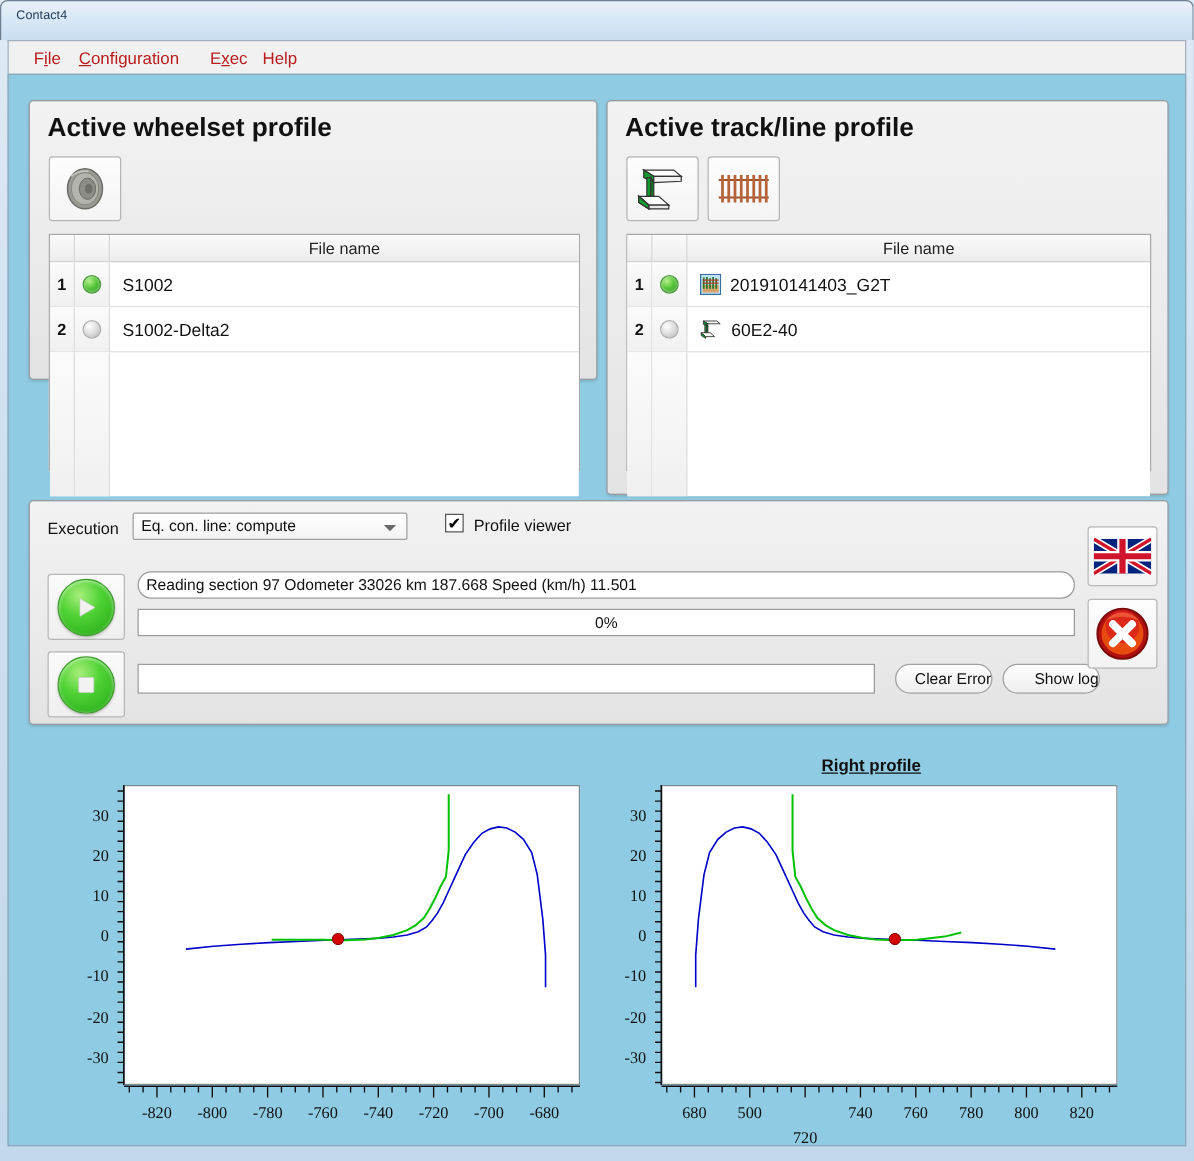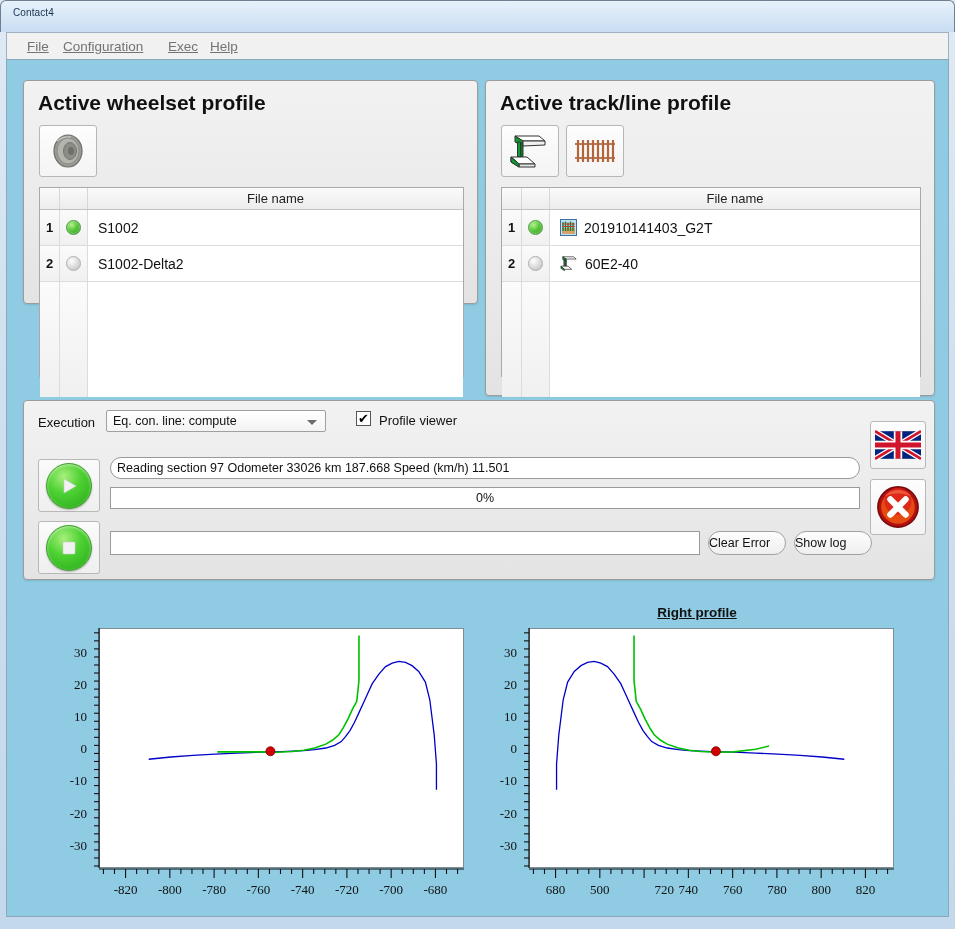--- a/index.html
+++ b/index.html
@@ -35,24 +35,23 @@
   
   #menubar {
     position: absolute; left: 6px; top: 32px; width: 943px; height: 27px;
     background: #f1f1f1;
     border: 1px solid #9fb0c0;
     border-bottom: none;
     box-sizing: border-box;
   }
   .menu-item {
     position: absolute; top: 4px;
-    font-size: 13.5px; color: #737373;
+    font-size: 13.5px; color: #b91c1c;
     padding: 2px 6px;
     cursor: default;
-    text-decoration: underline;
   }
   .menu-item u { text-decoration: underline; }
 
   
   #client {
     position: absolute; left: 6px; top: 59px; width: 943px; height: 858px;
     background: #8fcce4;
     border: 1px solid #8fa6b6;
     box-sizing: border-box;
   }
@@ -221,21 +220,21 @@
     display: flex; align-items: center;
     padding-left: 6px;
   }
   .pushbtn {
     position: absolute; height: 24px;
     background: linear-gradient(180deg,#fdfdfd 0%, #efefef 100%);
     border: 1px solid #a2a2a2;
     border-radius: 12px;
     box-sizing: border-box;
     font-size: 12.5px; color: #111;
-    display: flex; align-items: center; justify-content: flex-start;
+    display: flex; align-items: center; justify-content: flex-end; margin-left: 8px;
   }
   .imgbtn {
     position: absolute;
     background: linear-gradient(180deg,#fdfdfd 0%, #f3f3f3 100%);
     border: 1px solid #b8b8b8;
     border-radius: 3px;
     box-sizing: border-box;
     display: flex; align-items: center; justify-content: center;
   }
 
@@ -688,21 +687,21 @@
           <line y1="1" y2="6" x1="314.30" x2="314.30" stroke-width="1.1"></line>
           <line y1="1" y2="6" x1="325.37" x2="325.37" stroke-width="1.1"></line>
           <line y1="1" y2="10" x1="336.44" x2="336.44" stroke-width="1.1"></line>
           <line y1="1" y2="6" x1="347.51" x2="347.51" stroke-width="1.1"></line>
           <line y1="1" y2="6" x1="358.57" x2="358.57" stroke-width="1.1"></line>
         </g>
     </svg>
     <div id="right-xlabels">
         <div class="tick-label xtick" style="left: 518.561px; width: 60px; top: 822px;">680</div>
         <div class="tick-label xtick" style="left: 562.829px; width: 60px; top: 822px;">500</div>
-        <div class="tick-label xtick" style="left: 607.098px; width: 60px; top: 822px; text-align: right;">720</div>
+        <div class="tick-label xtick" style="left: 607.098px; width: 60px; top: 842px;">720</div>
         <div class="tick-label xtick" style="left: 651.366px; width: 60px; top: 822px;">740</div>
         <div class="tick-label xtick" style="left: 695.634px; width: 60px; top: 822px;">760</div>
         <div class="tick-label xtick" style="left: 739.902px; width: 60px; top: 822px;">780</div>
         <div class="tick-label xtick" style="left: 784.171px; width: 60px; top: 822px;">800</div>
         <div class="tick-label xtick" style="left: 828.439px; width: 60px; top: 822px;">820</div>
       </div>
 
   </div>
 </div>
 

